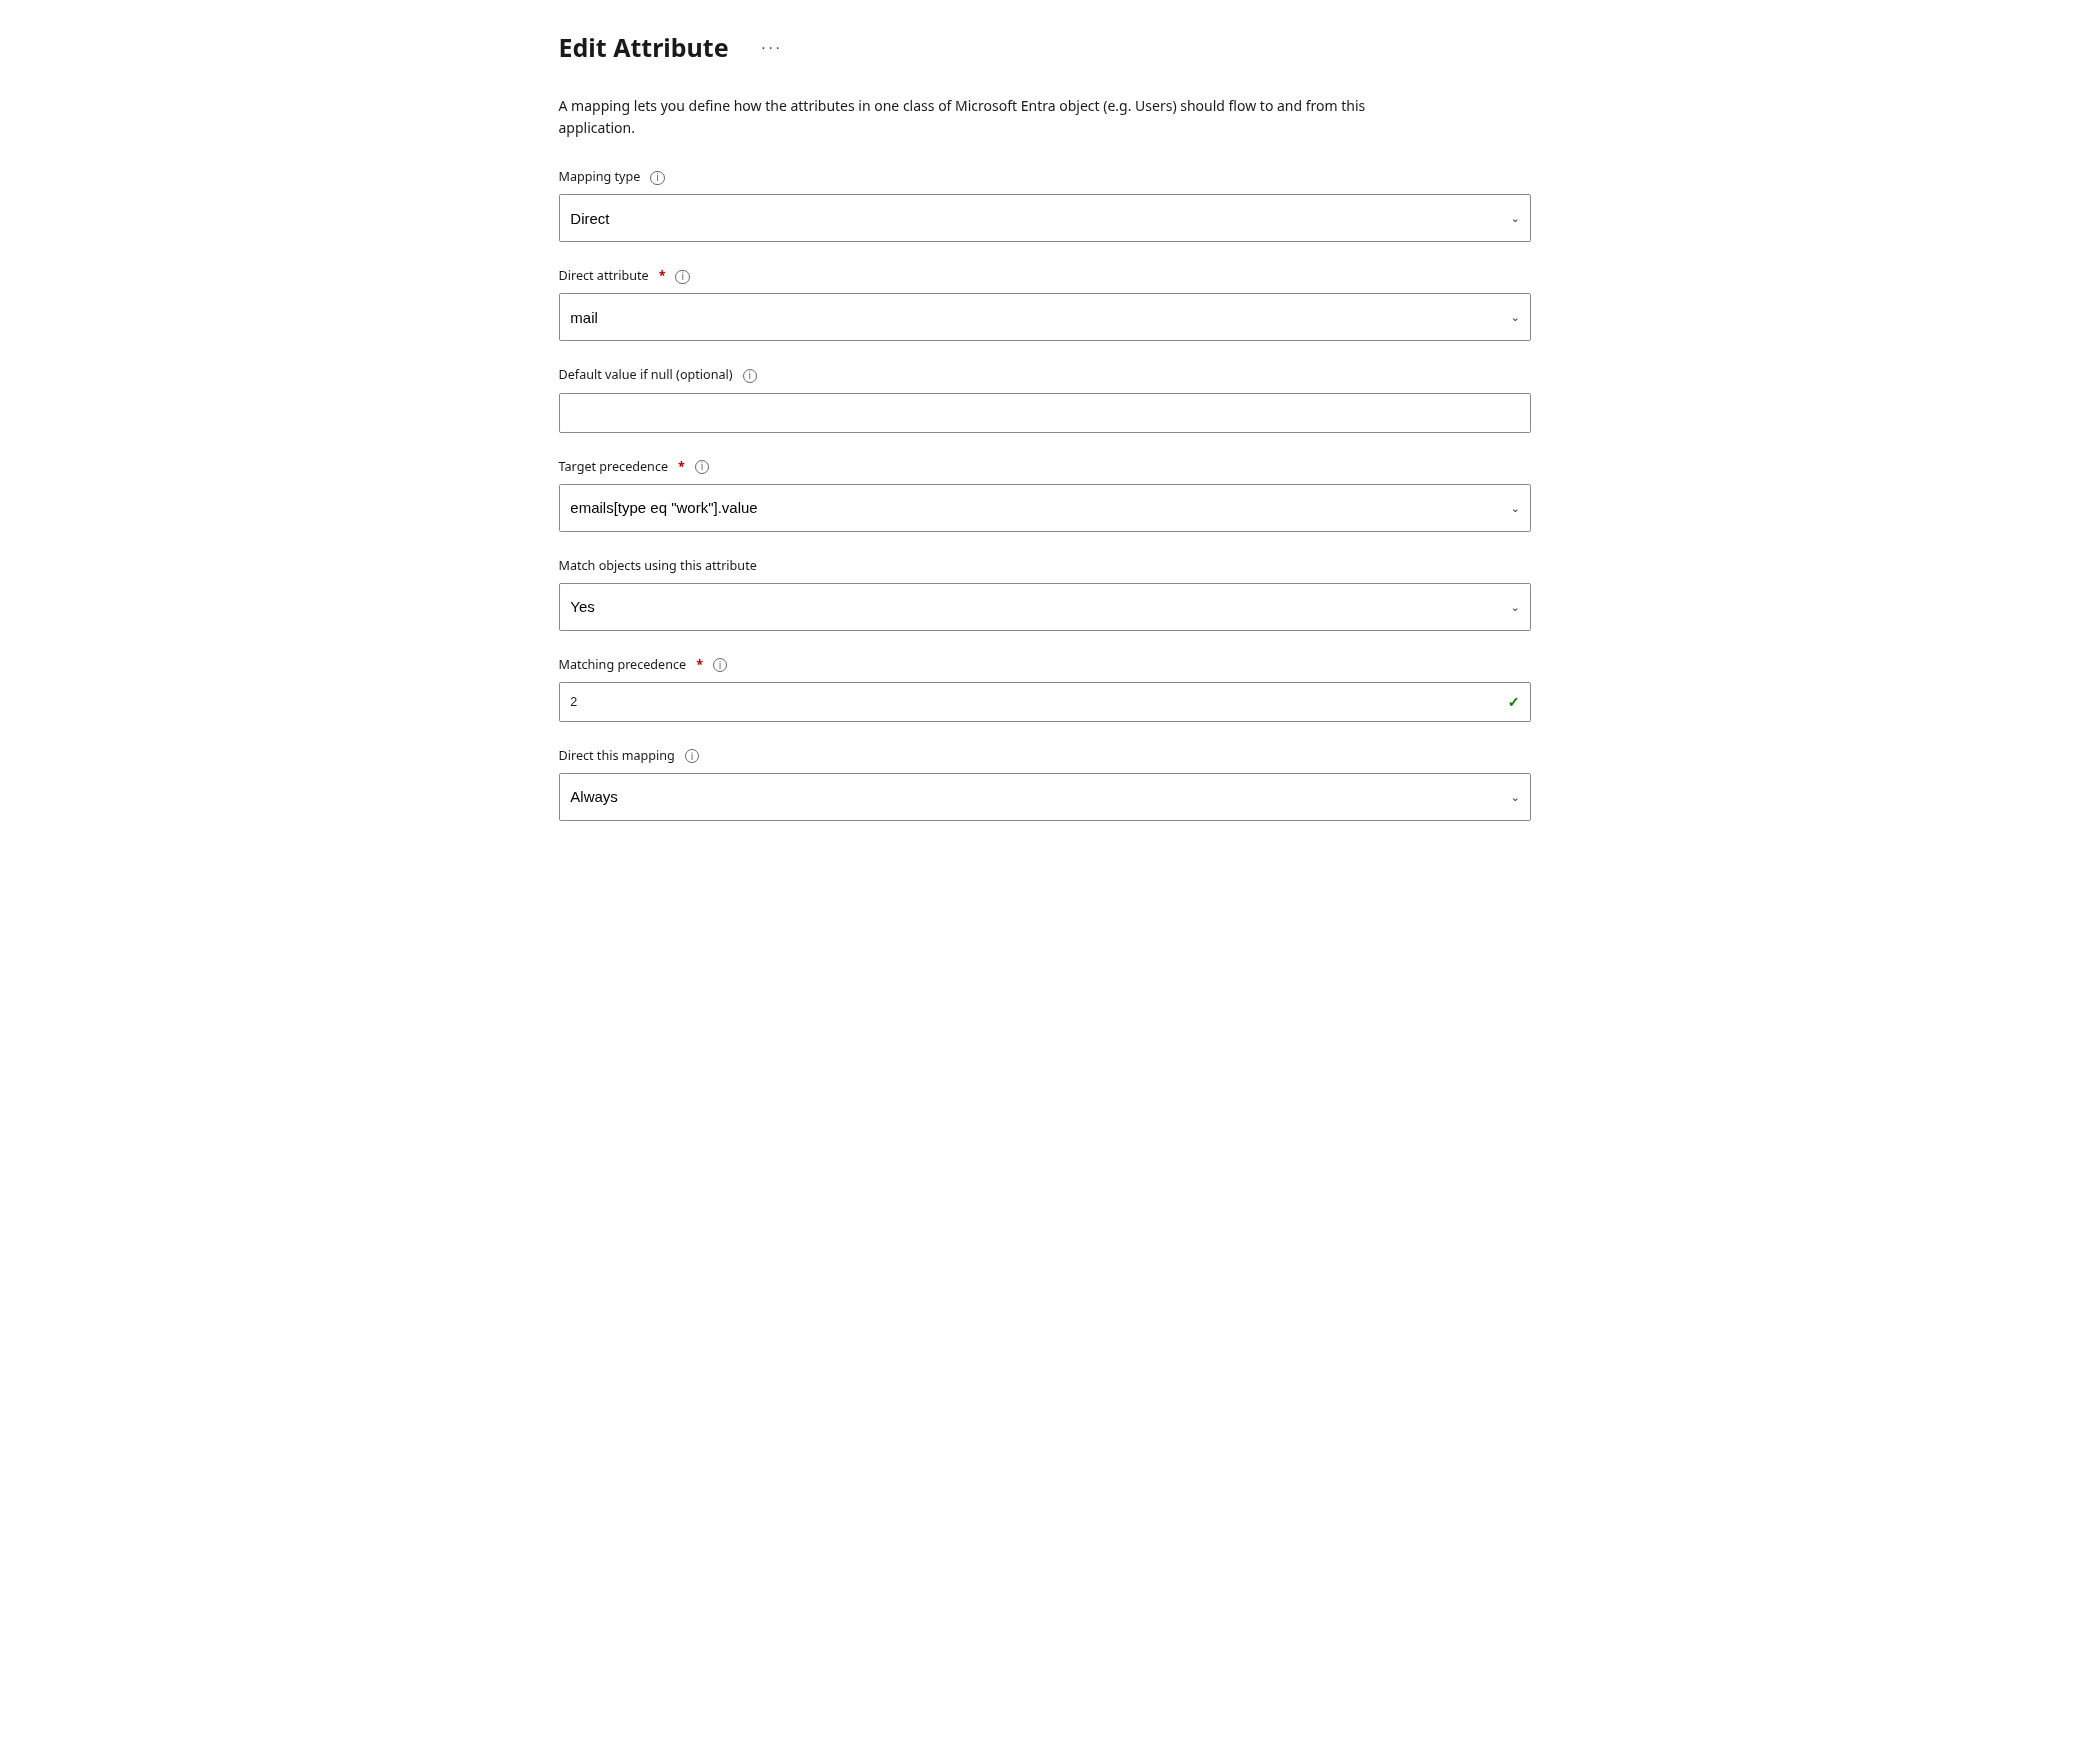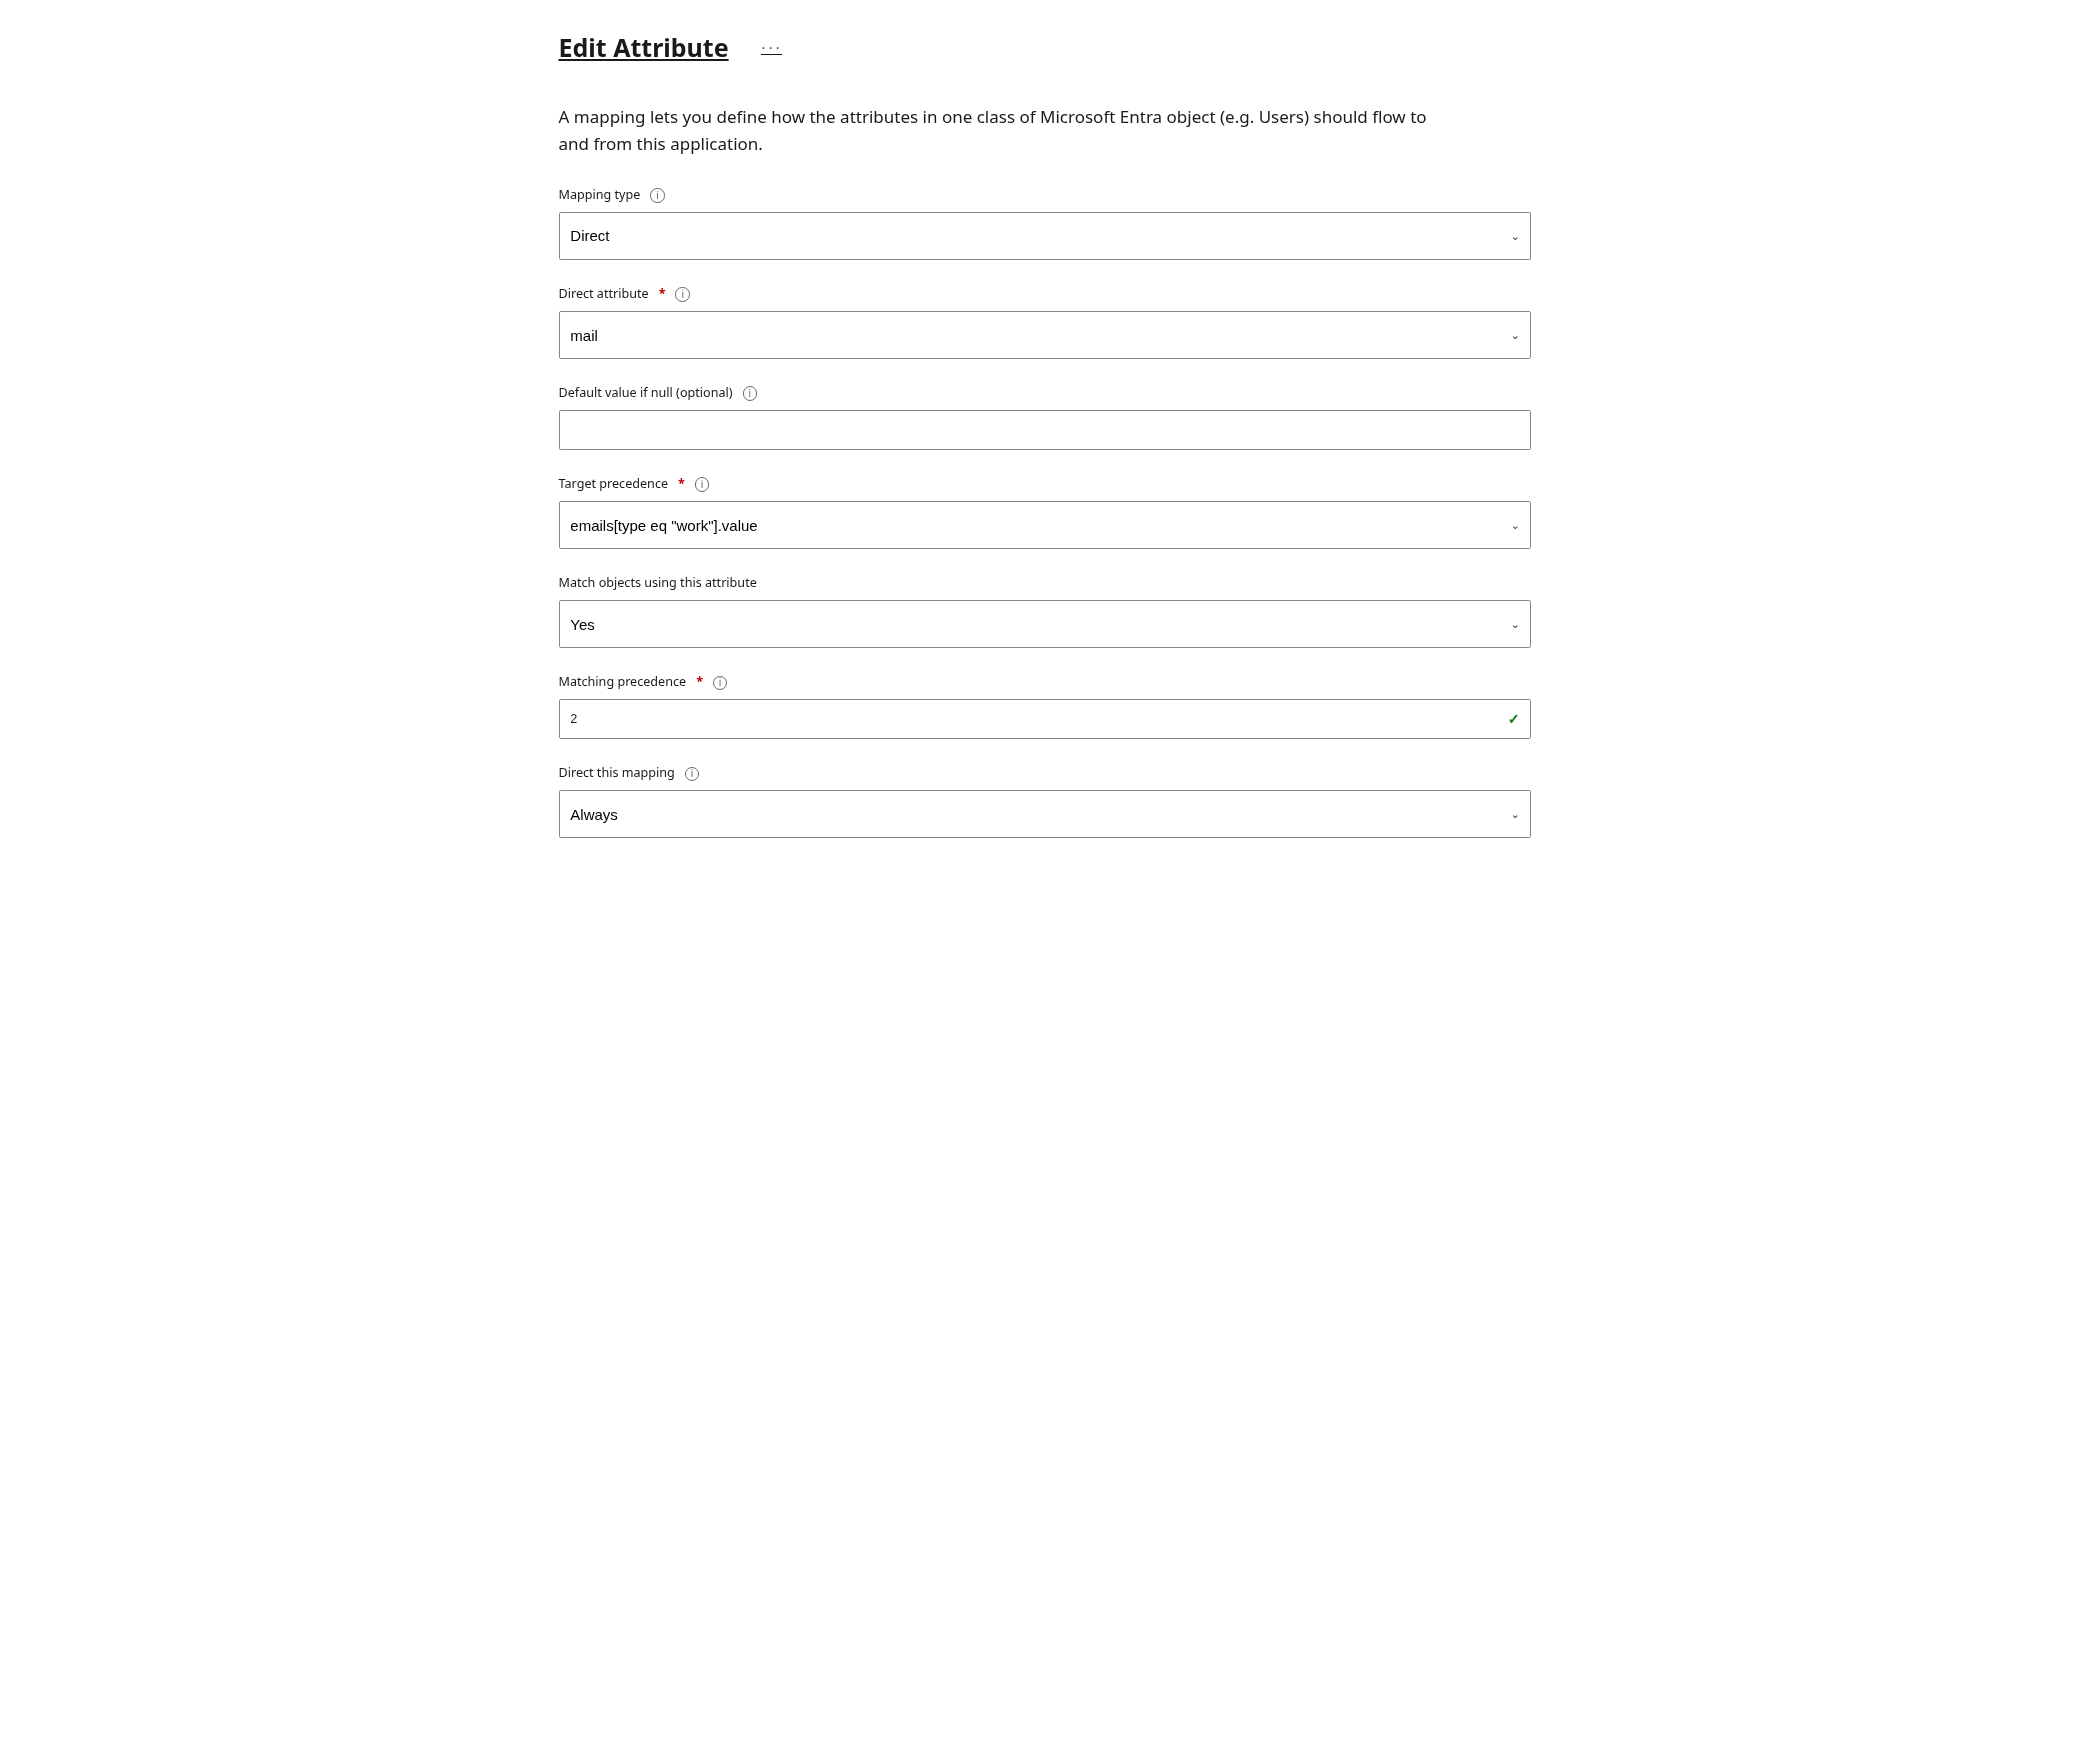--- a/index.html
+++ b/index.html
@@ -19,22 +19,21 @@
     .page-container {
       max-width: 1044px;
       margin: 0 auto;
       padding: 29px 36px 54px 36px;
     }
 
     .page-header {
       display: flex;
       align-items: center;
       gap: 25px;
-      margin-bottom: 36px;
-      text-decoration: underline;
+      margin-bottom: 28px;
     }
 
     .page-title {
       font-size: 25px;
       font-weight: 700;
       color: #1a1a1a;
     }
 
     .more-options-btn {
       background: none;
@@ -43,21 +42,21 @@
       color: #444;
       font-size: 16px;
       letter-spacing: 1.8px;
       padding: 3.6px 7.2px;
       border-radius: 3.6px;
       display: flex;
       align-items: center;
     }
 
     .description-text {
-      font-size: 17px;
+      font-size: 14px;
       color: #1a1a1a;
       line-height: 1.6;
       margin-bottom: 29px;
       max-width: 882px;
     }
 
     .form-section {
       margin-bottom: 25px;
     }
 

